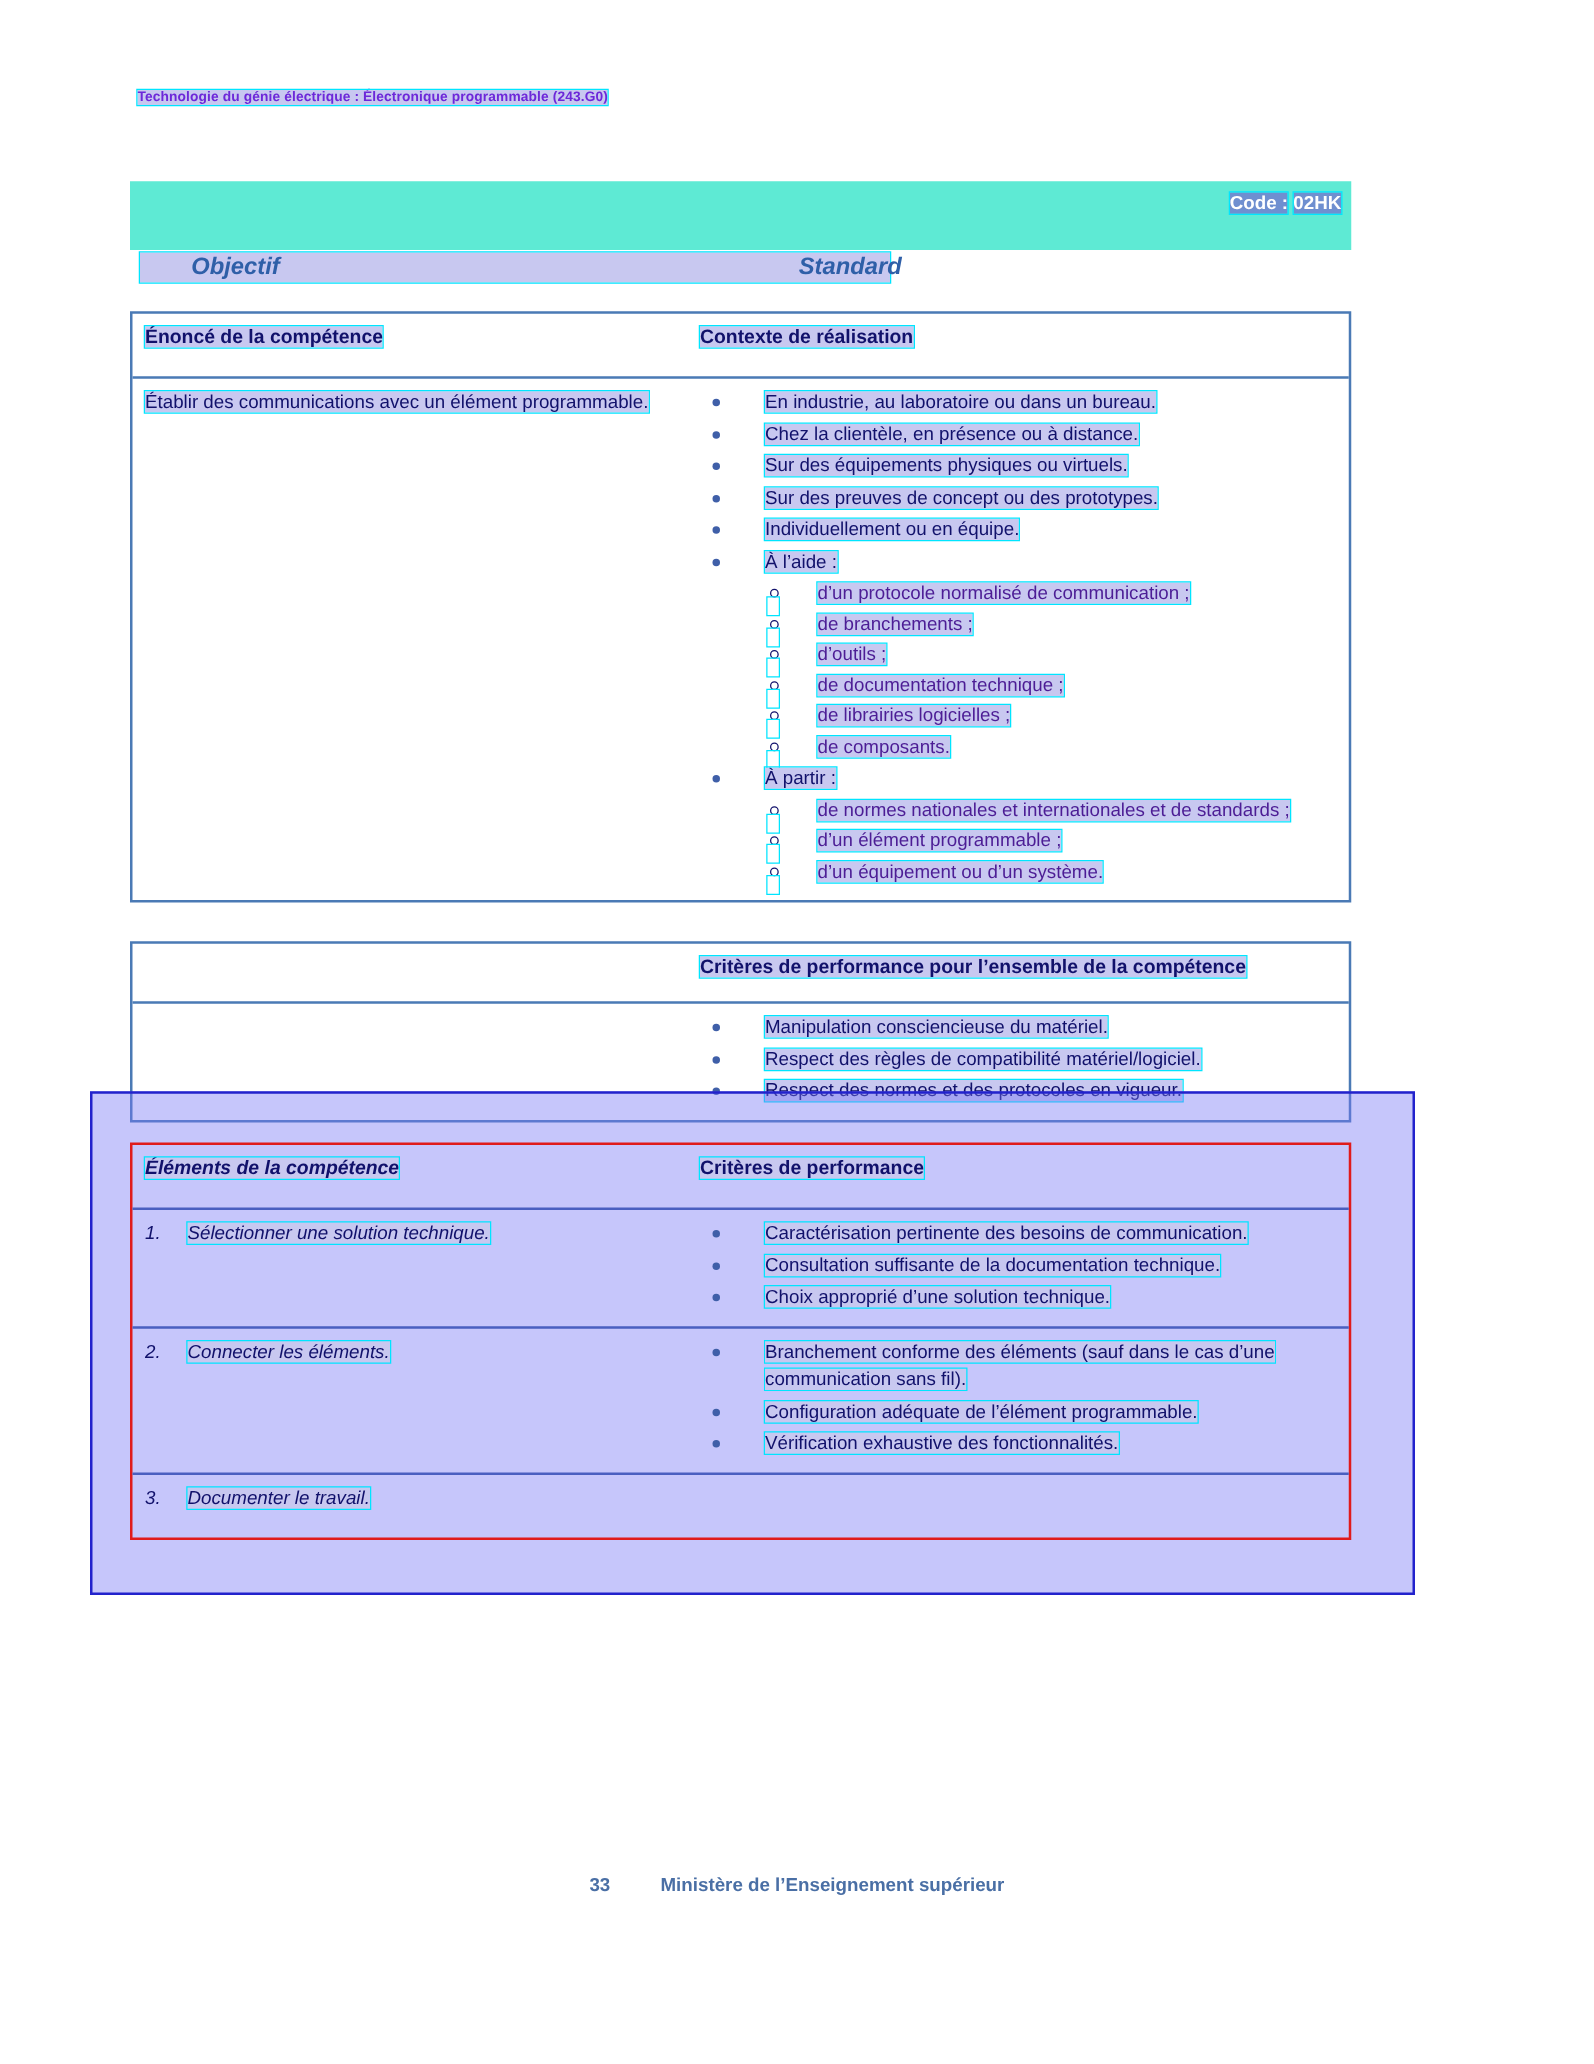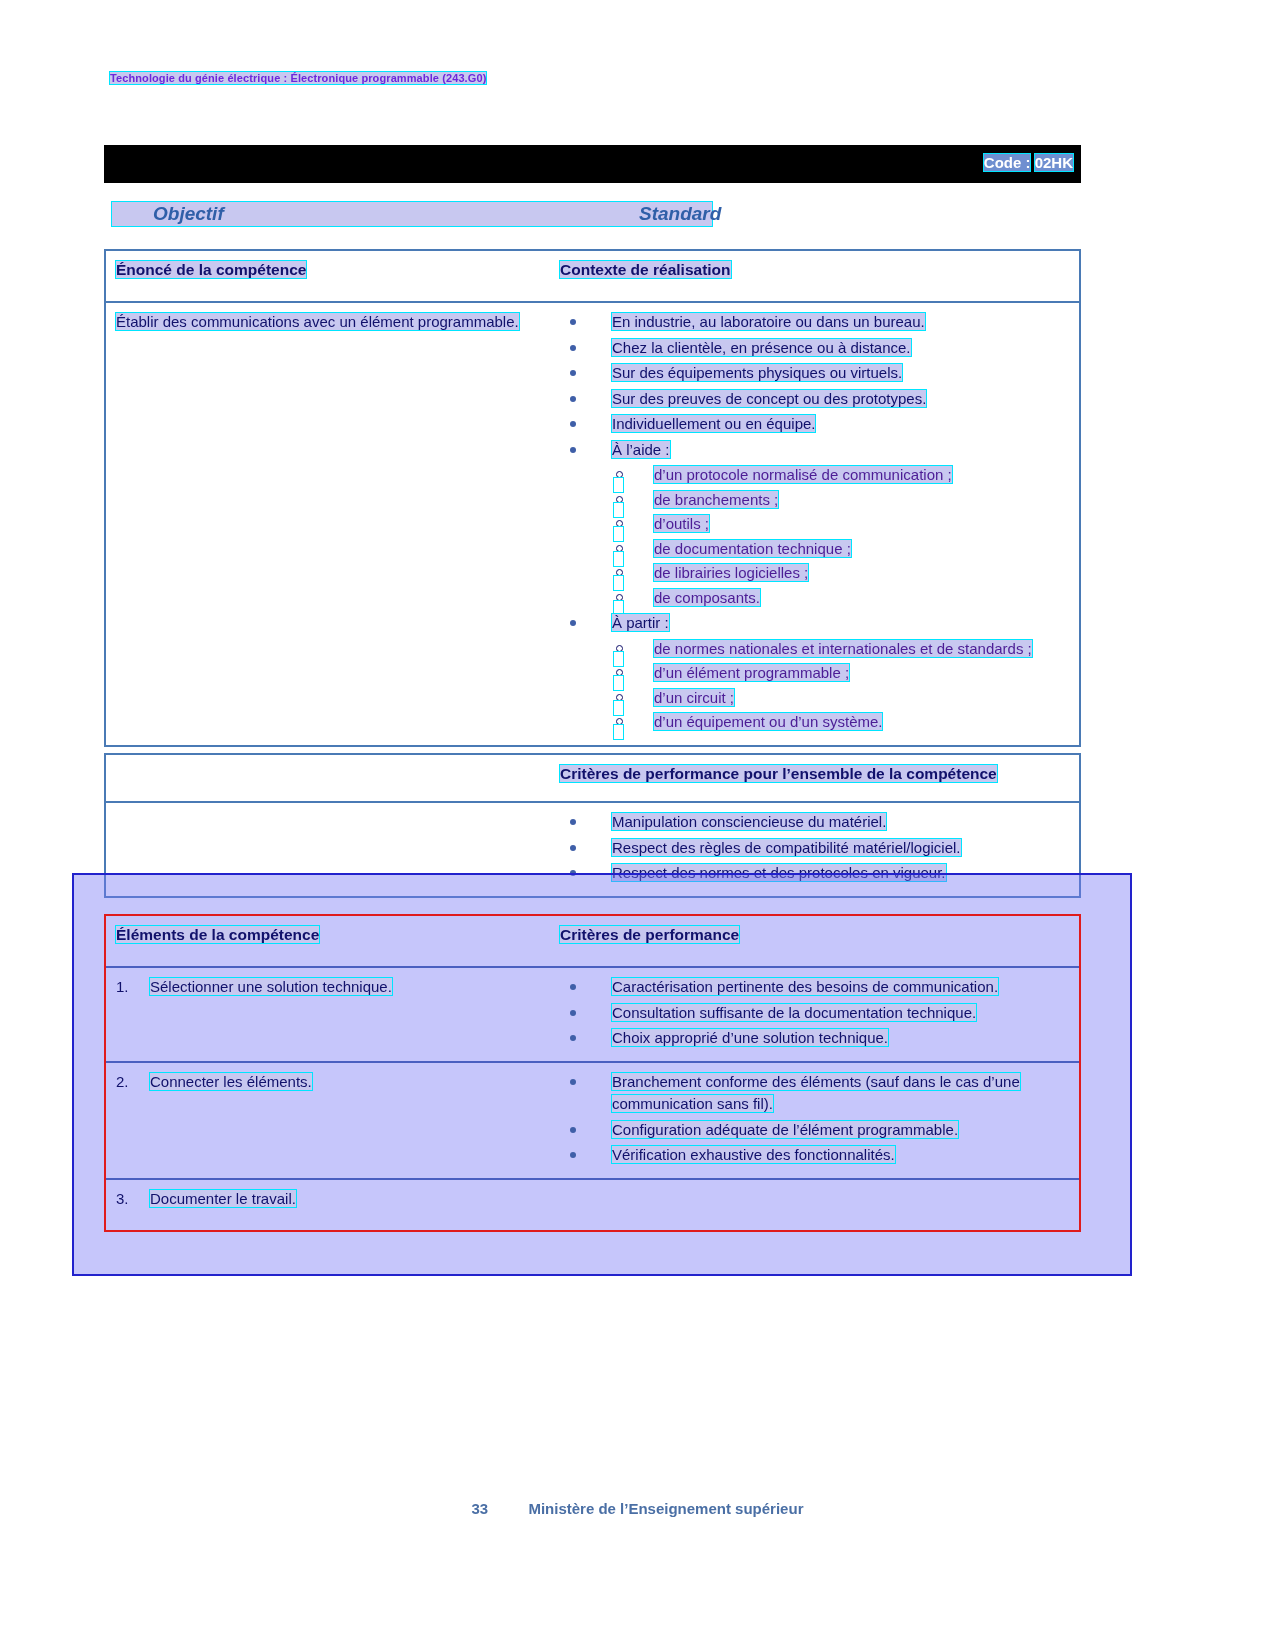--- a/index.html
+++ b/index.html
@@ -42,22 +42,22 @@
     letter-spacing: .1px;
     white-space: nowrap;
   }
 
   
   .code-band {
     position: absolute;
     left: 104px;
     top: 145px;
     width: 977px;
-    height: 38px;
-    background: #000000;
+    height: 55px;
+    background: #5eead4;
   }
   .code-band .code-text {
     position: absolute;
     right: 8px;
     top: 9px;
     font-size: 15px;
     font-weight: bold;
     color: #ffffff;
     white-space: nowrap;
   }
@@ -204,21 +204,21 @@
     border: 2px solid #2222cc;
     box-sizing: border-box;
   }
 
   
   #table-elements {
     top: 914px;
     border: 2px solid #e01b1b;
   }
   #table-elements .row + .row { border-top: 2px solid #4a5fc0; }
-  #table-elements .cell-left { width: 450px; flex: 0 0 450px; }
+  #table-elements .cell-left { width: 450px; flex: 0 0 450px; font-style: italic; }
 
   .num-item {
     position: relative;
     padding-left: 34px;
     font-size: 15px;
     line-height: 1.45;
     color: #11116b;
   }
   .num-item > .num {
     position: absolute;
@@ -341,24 +341,20 @@
               <li>
                 <span class="bullet-o"></span>
                 <span class="hl">de normes nationales et internationales et de standards ;</span>
               </li>
               <li>
                 <span class="bullet-o"></span>
                 <span class="hl">d’un élément programmable ;</span>
               </li>
               <li>
                 <span class="bullet-o"></span>
-                <span class="hl">d’un circuit ;</span>
-              </li>
-              <li>
-                <span class="bullet-o"></span>
                 <span class="hl">d’un équipement ou d’un système.</span>
               </li>
             </ul>
           </li>
 
         </ul>
       </div>
     </div>
   </div>
 

